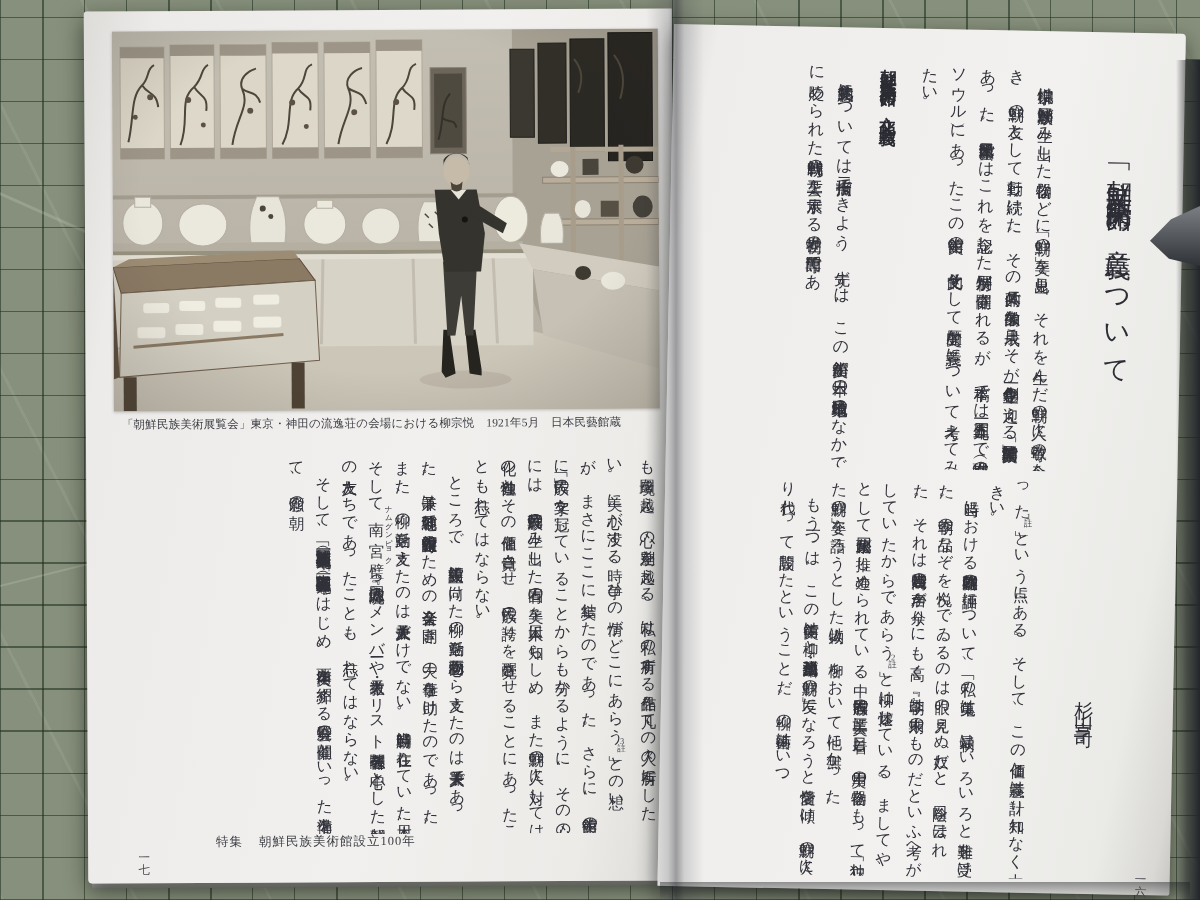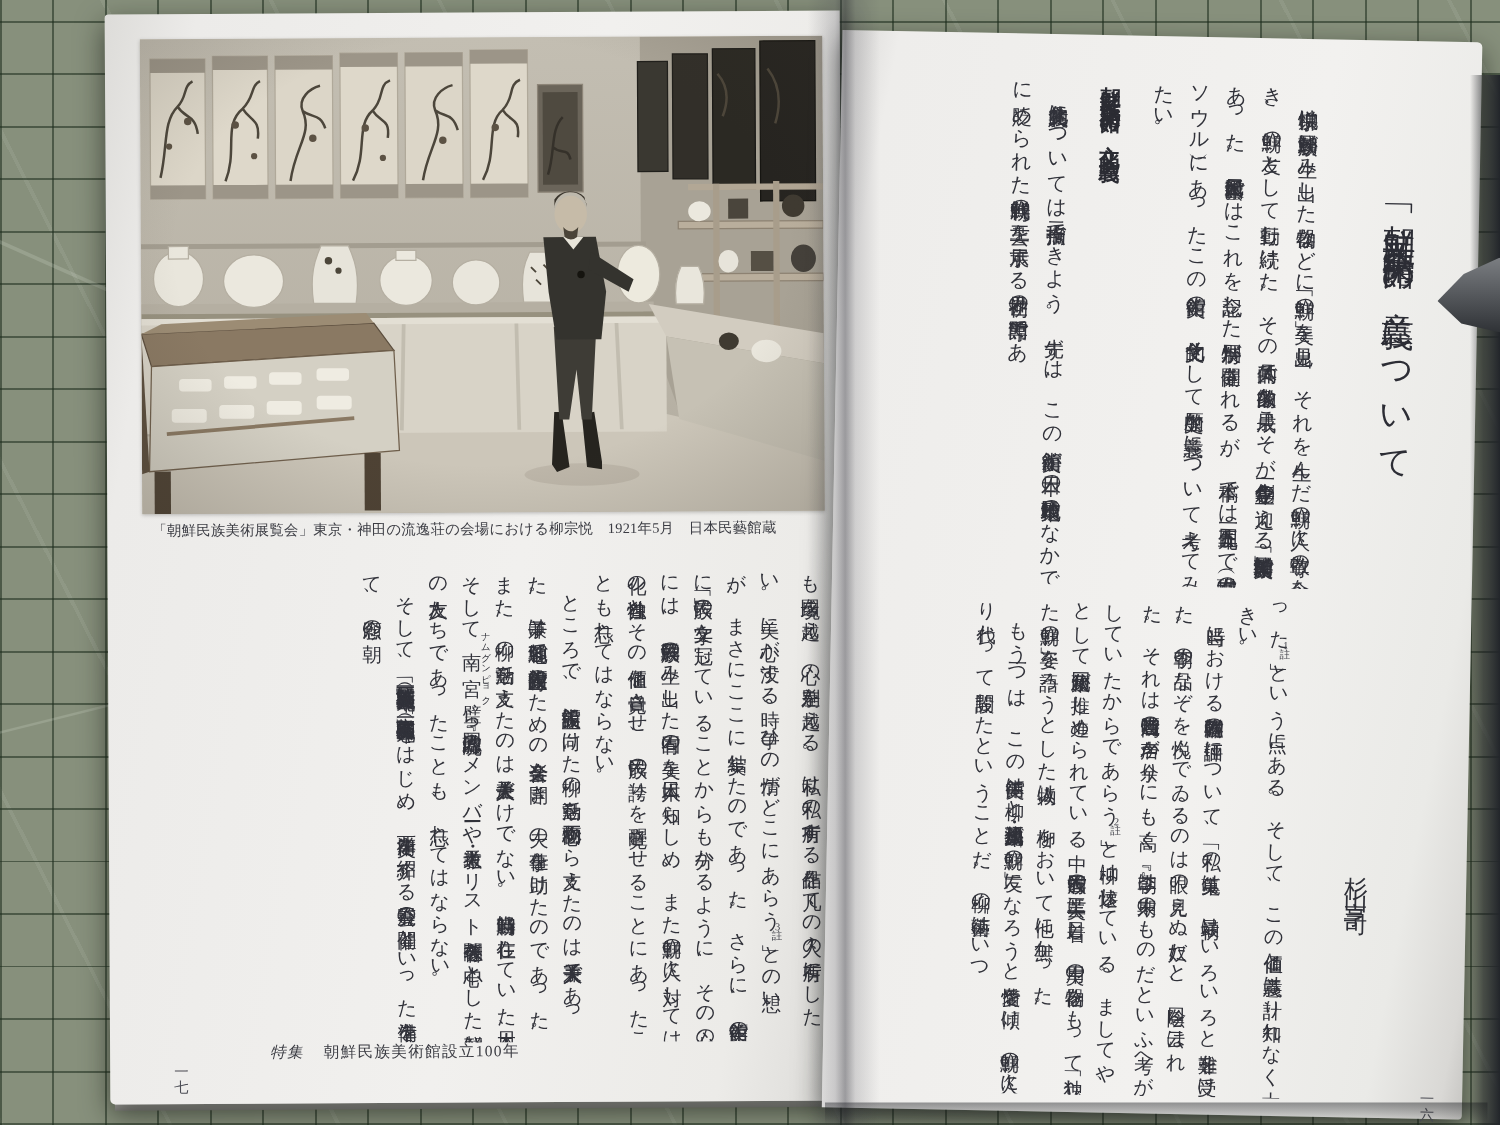--- a/index.html
+++ b/index.html
@@ -47,21 +47,21 @@
   ruby rt { font-size:7.5px; letter-spacing:0; }
   
   .photo-wrap { position:absolute; left:28px; top:20px; width:546px; height:380px;
     box-shadow:0 1px 3px rgba(40,40,40,.25); overflow:hidden; background:#c7c2b6; }
   .caption { position:absolute; top:406px; left:36px; width:536px; font-size:11.5px;
     color:#3b3c43; letter-spacing:.2px; white-space:nowrap; }
   .left-body { position:absolute; top:440px; left:40px; width:534px; height:384px;
     font-size:15.5px; line-height:26.5px; letter-spacing:.4px; overflow:hidden; }
   .l-footer-num { position:absolute; bottom:26px; left:48px; font-size:11.5px; letter-spacing:3px; color:#4c4d55; }
   .feature { position:absolute; bottom:32px; left:128px; font-size:12.5px; color:#3a3b42; letter-spacing:1px; }
-  .feature .flabel { margin-right:16px;font-style:italic; }
+  .feature .flabel { margin-right:16px; }
   
   .r-title { position:absolute; top:122px; right:46px; font-size:26px; letter-spacing:4.5px;
     color:#2c2d35; font-weight:500; }
   .r-author { position:absolute; top:654px; right:76px; font-size:19px; letter-spacing:10px; color:#2e2f37; }
   .r-top { position:absolute; top:28px; left:8px; width:380px; height:412px;
     font-size:16px; line-height:29px; letter-spacing:.3px; overflow:hidden; }
   .r-heading { font-weight:bold; font-size:16.5px; letter-spacing:3.5px; margin:0 13px !important; color:#2b2c33; }
   .r-bottom { position:absolute; top:444px; left:14px; width:362px; height:404px;
     font-size:15.5px; line-height:25.5px; letter-spacing:.3px; overflow:hidden; }
   .r-footer-num { position:absolute; bottom:16px; right:22px; font-size:11.5px; letter-spacing:3px; color:#4c4d55; }

